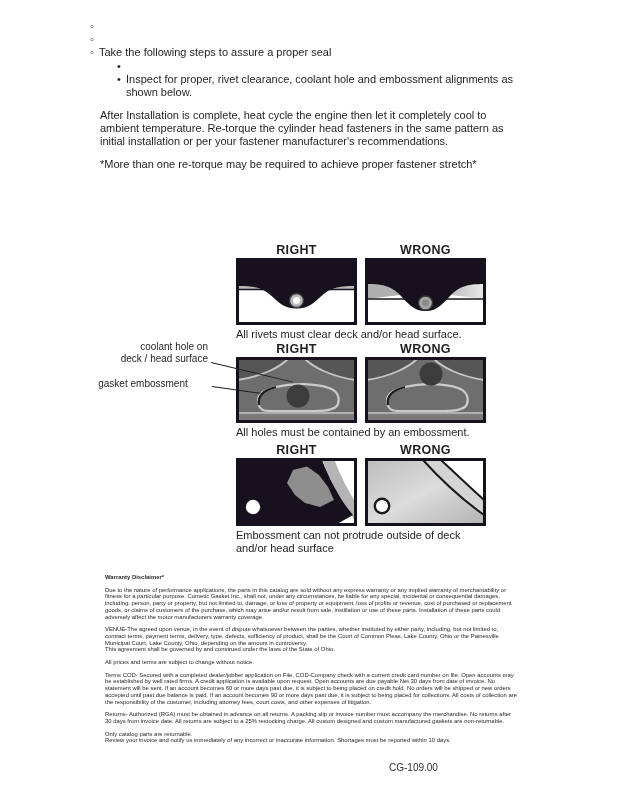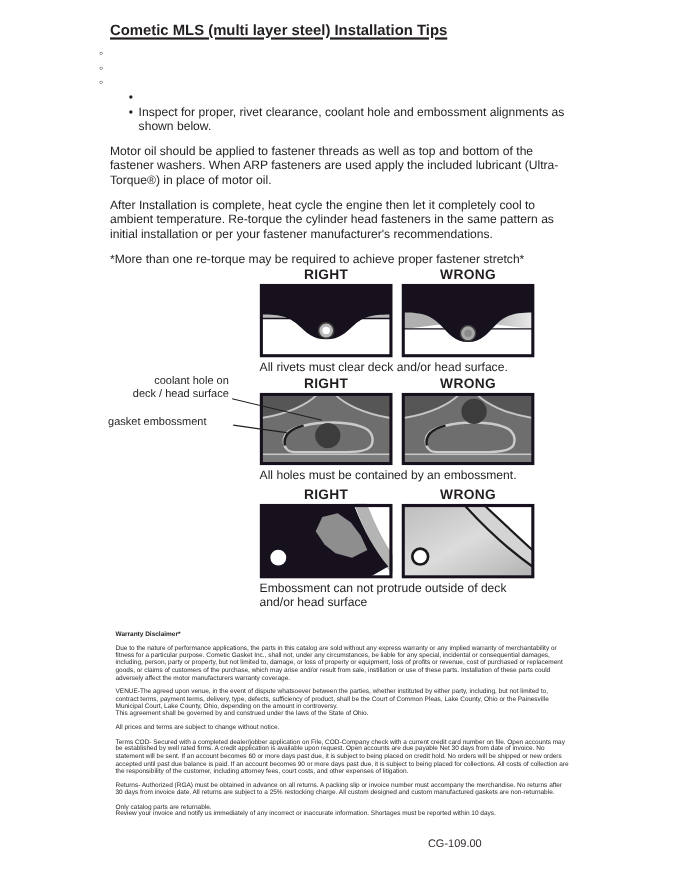--- a/index.html
+++ b/index.html
@@ -45,42 +45,41 @@
   .disclaimer .tight{margin:0;}
 
   .footer{position:absolute;left:389px;top:762px;font-size:10px;color:#332d2e;}
 </style>
 </head>
 <body>
 
 <div class="page">
 
   <div class="top-text">
-    <h1 class="title">Cometic MLS (multi layer steel) Installation Tips</h1>
 
     <div class="bullets">
       <div class="b-row">
         <span class="b-glyph">◦</span>
       </div>
       <div class="b-row">
         <span class="b-glyph">◦</span>
       </div>
       <div class="b-row">
         <span class="b-glyph">◦</span>
+        <span>Take the following steps to assure a proper seal</span>
       </div>
       <div class="b-row sub">
         <span class="b-glyph">•</span>
       </div>
       <div class="b-row sub">
         <span class="b-glyph">•</span>
         <span>Inspect for proper, rivet clearance, coolant hole and embossment alignments as shown below.</span>
       </div>
     </div>
 
-    <p class="para">Motor oil should be applied to fastener threads as well as top and bottom of the fastener washers. When ARP fasteners are used apply the included lubricant (Ultra-Torque®) in place of motor oil.</p>
     <p class="para">After Installation is complete, heat cycle the engine then let it completely cool to ambient temperature. Re-torque the cylinder head fasteners in the same pattern as initial installation or per your fastener manufacturer's recommendations.</p>
     <p class="para">*More than one re-torque may be required to achieve proper fastener stretch*</p>
   </div>
 
   <div class="diagrams">
 
     <div class="pair" style="top:3px;">
       <div class="pair-labels">
         <span>RIGHT</span>
         <span>WRONG</span>

